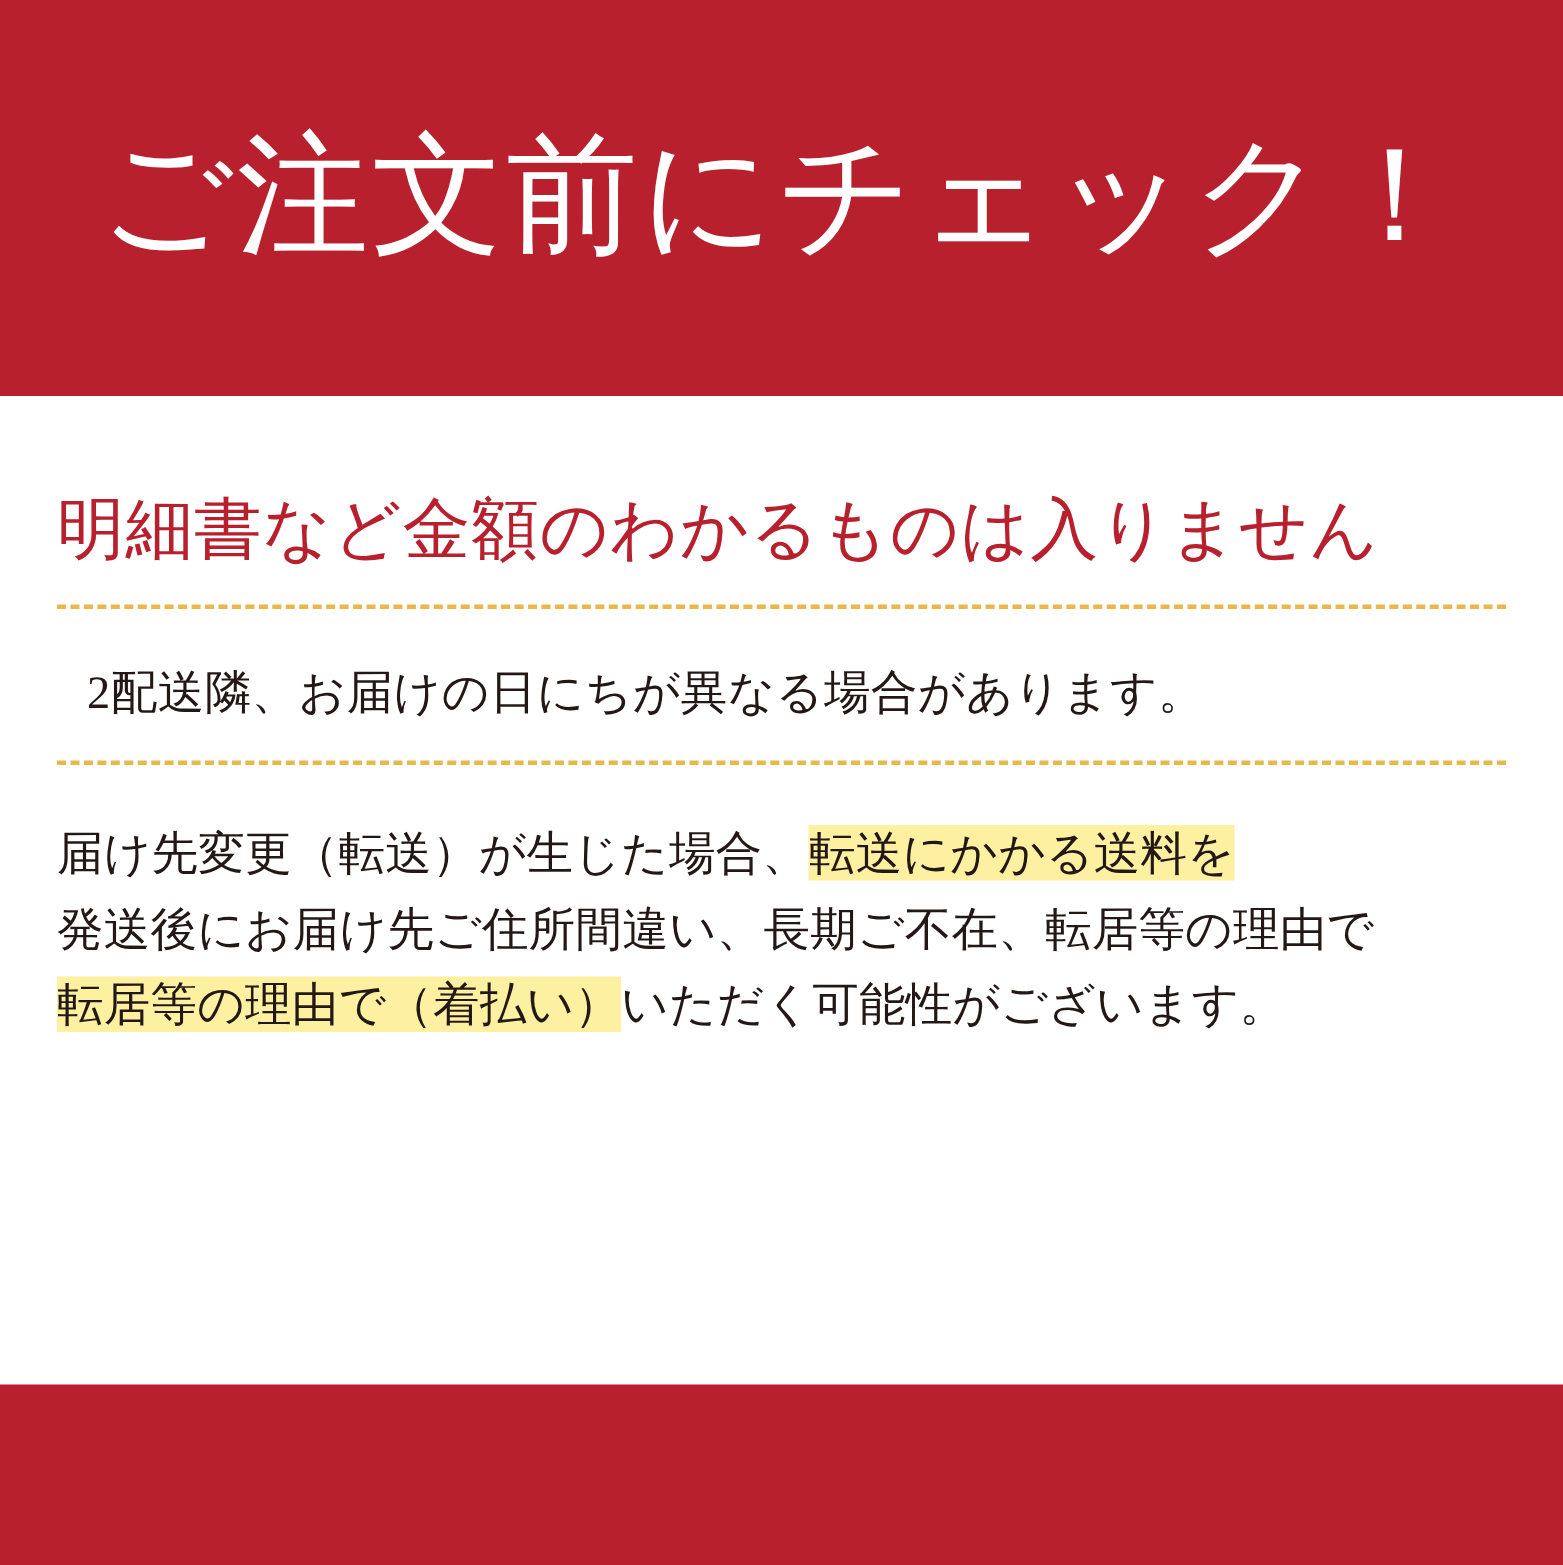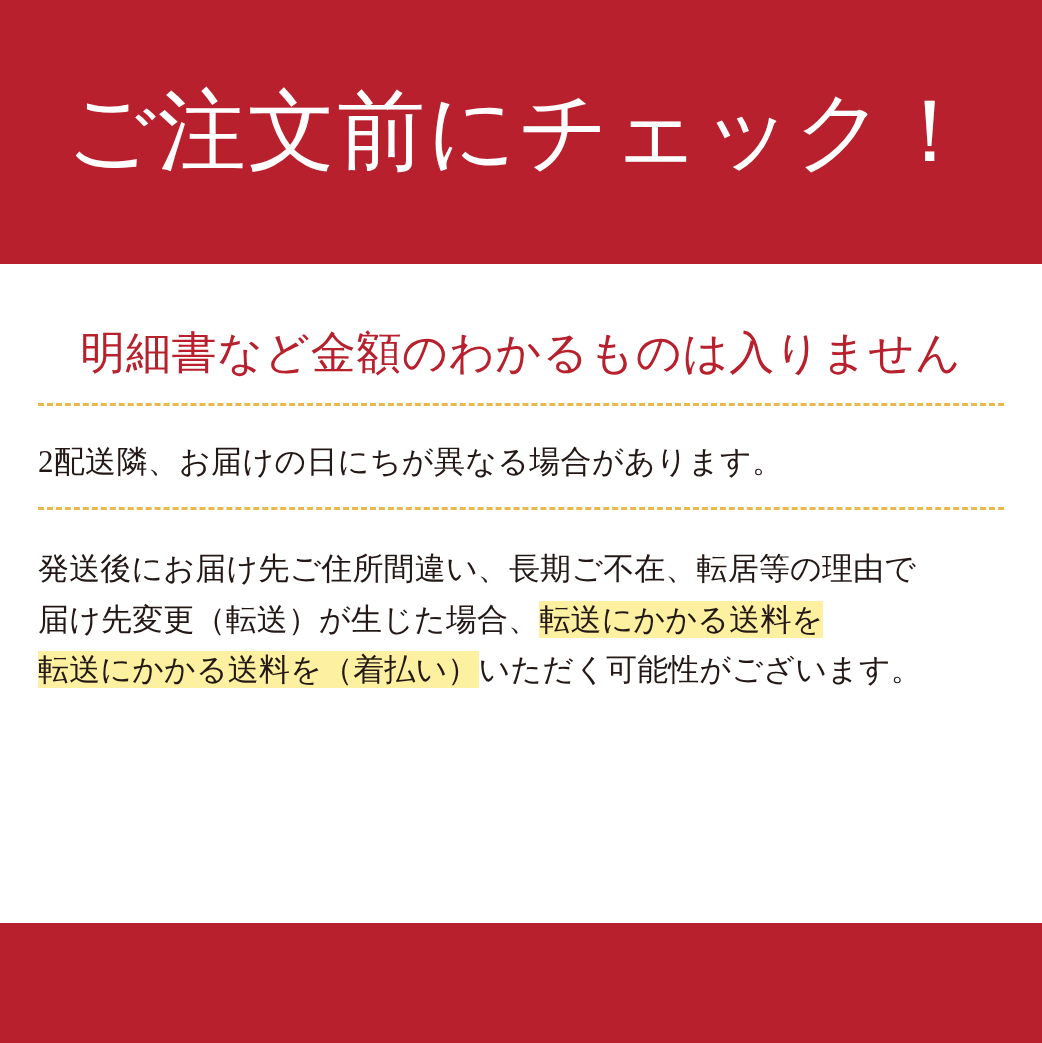--- a/index.html
+++ b/index.html
@@ -61,34 +61,34 @@
     box-sizing: border-box;
   }
 
   .head-line {
     color: #b7202c;
     font-size: 45px;
     line-height: 1.22;
     letter-spacing: 0.015em;
     white-space: nowrap;
     font-family: "Liberation Serif", "DejaVu Serif", serif;
-    text-align: center;
   }
 
   .sub-line {
     color: #231815;
     font-size: 31px;
     line-height: 1.52;
     letter-spacing: 0.01em;
     font-family: "Liberation Serif", "DejaVu Serif", serif;
     margin-top: 8px;
   }
 
   .sub-line.tight {
     margin-top: 12px;
+    margin-left: 20px;
   }
 
   .divider {
     height: 0;
     border: 0;
     border-top: 3px dashed #e8b84b;
     margin: 22px 0 20px 0;
     width: 100%;
   }
 
@@ -136,27 +136,27 @@
 
     <div class="block">
       <div class="sub-line tight">2配送隣、お届けの日にちが異なる場合があります。</div>
     </div>
 
     <hr class="divider">
 
     <div class="block">
       <div class="para">
         <div>
+          <span>届け先変更（転送）が生じた場合、</span><span class="hl">転送にかかる送料を</span>
+        </div>
+        <div>
           <span>発送後にお届け先ご住所間違い、長期ご不在、転居等の理由で</span>
         </div>
         <div>
-          <span>届け先変更（転送）が生じた場合、</span><span class="hl">転送にかかる送料を</span>
-        </div>
-        <div>
-          <span class="hl">転送にかかる送料を（着払い）</span><span>いただく可能性がございます。</span>
+          <span class="hl">転居等の理由で（着払い）</span><span>いただく可能性がございます。</span>
         </div>
       </div>
     </div>
 
   </div>
 
   <div class="footer-band"></div>
 </div>
 
 </body></html>

